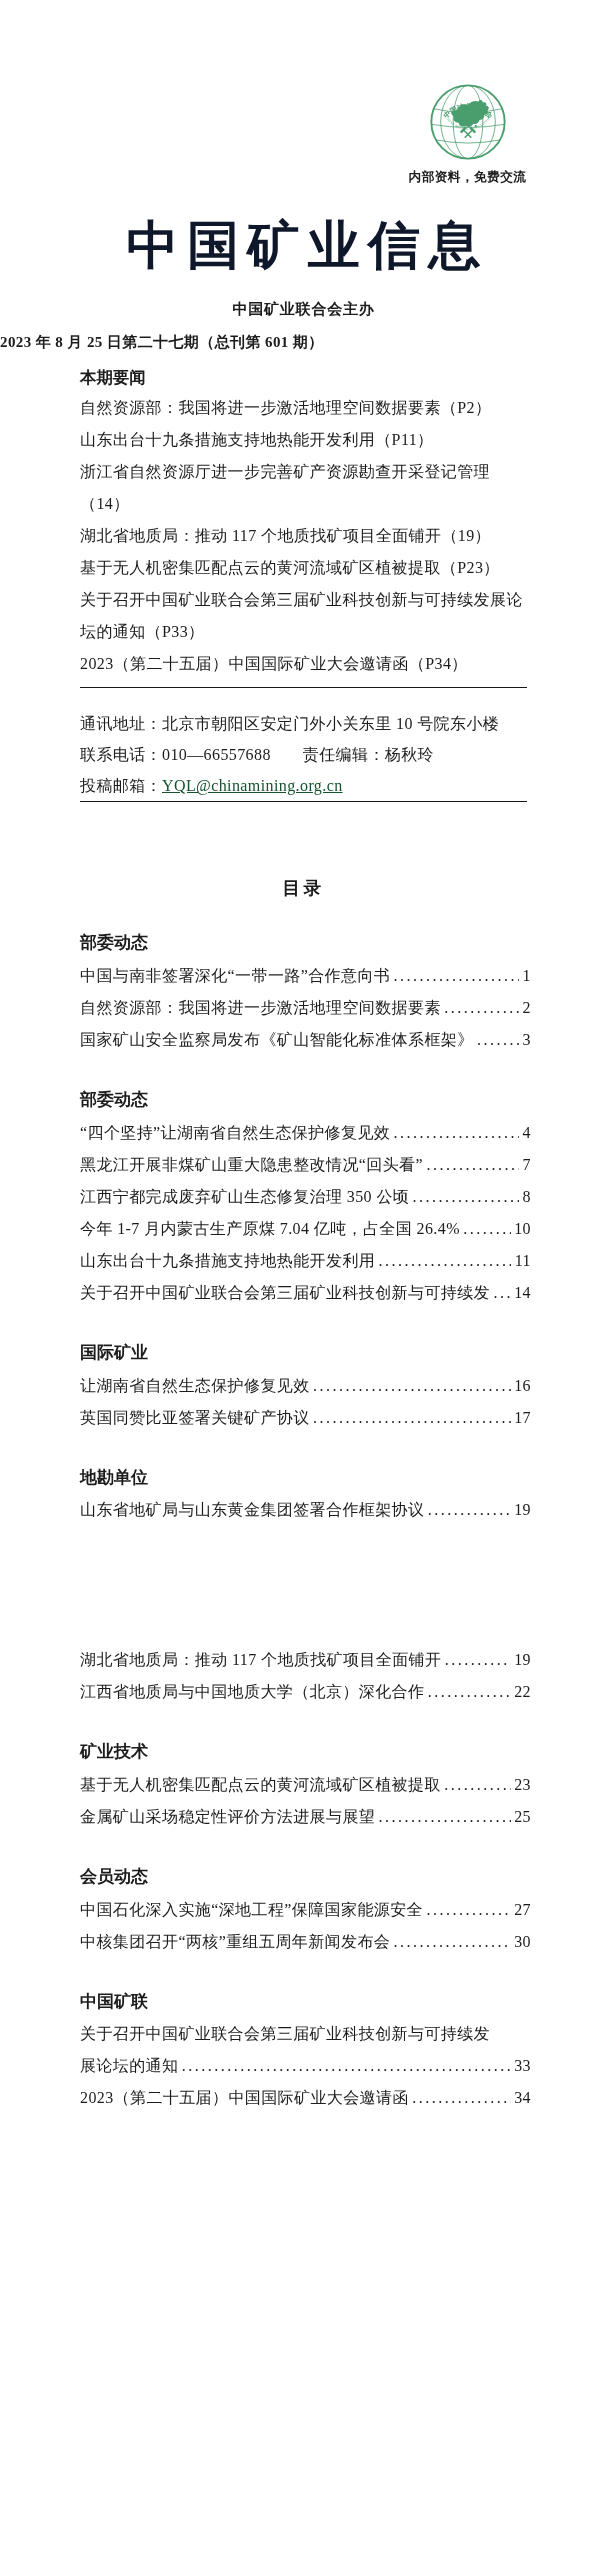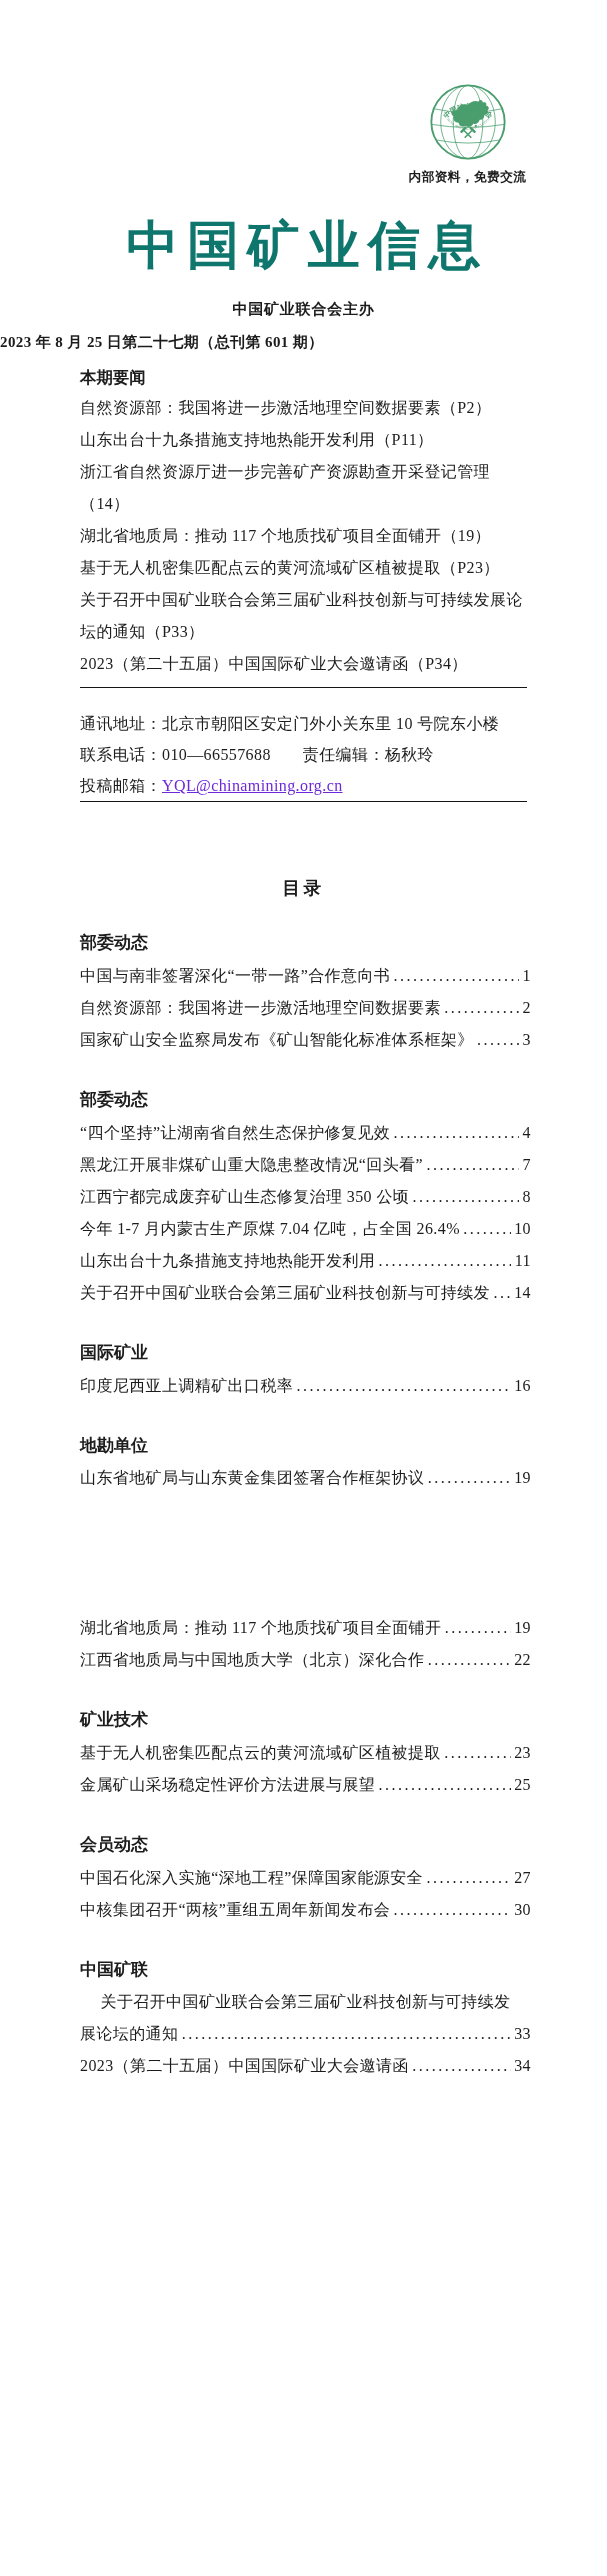--- a/index.html
+++ b/index.html
@@ -6,42 +6,42 @@
   body { font-family:"Liberation Serif","DejaVu Serif",serif; color:#1c1c1c; }
   .page { position:relative; width:607px; min-height:2576px; background:#fff; margin:0 auto; overflow:hidden; }
 
   
   .header-right { position:absolute; top:83px; right:76px; width:127px; text-align:center; }
   .logo-svg { display:block; margin:0 auto; }
   .notice { margin-top:8.4px; font-weight:bold; font-size:12.7px; letter-spacing:0.4px; white-space:nowrap; }
 
   
   .title { margin:0; padding-top:211px; text-align:center; font-size:52px; line-height:69px;
-           font-weight:bold; color:#0f766e; letter-spacing:8.4px; text-indent:8.4px; }
+           font-weight:bold; color:#0f172a; letter-spacing:8.4px; text-indent:8.4px; }
   .publisher { margin-top:20px; text-align:center; font-size:15px; font-weight:bold; letter-spacing:0.8px; line-height:18.6px; }
   .issue { margin-top:14.3px; text-align:left; font-size:15px; font-weight:bold; letter-spacing:0.4px; line-height:18.6px; }
 
   
   .hl-head { margin:17px 80px 0; font-size:16.4px; font-weight:bold; line-height:20px; }
   .hl-list { margin:3.4px 80px 0; width:451px; }
   .hl-item { font-size:16px; line-height:32px; letter-spacing:0.4px; }
 
   .rule { margin:7.6px 80px 0; border-top:1.7px solid #151515; height:0; }
   .rule2 { margin-top:0; }
 
   
   .contact { margin:20px 80px 0; width:451px; font-size:16px; line-height:31px; letter-spacing:0.4px; }
   .gap { display:inline-block; width:32px; }
-  .email { color:#6d28d9; text-decoration:underline; }
+  .email { color:#14532d; text-decoration:underline; }
 
   
   .toc-title { margin-top:75px; text-align:center; font-size:17.7px; font-weight:bold; letter-spacing:3.4px; line-height:22px; }
   .toc-section { margin:0 80px; width:451px; }
   .toc-sec-title { margin-top:34px; font-size:17px; font-weight:bold; line-height:20px; }
-  .toc-items { margin-top:6.7px;text-align:center; }
+  .toc-items { margin-top:6.7px; }
   .toc-line { display:flex; align-items:baseline; font-size:16px; line-height:32px; letter-spacing:0.4px; }
   .toc-text { white-space:nowrap; }
   .wrap-line { font-size:16px; line-height:32px; letter-spacing:0.4px; }
   .leader { flex:1 1 auto; min-width:0; overflow:hidden; white-space:nowrap; margin:0 3.4px; }
   .leader::after { content:"...................................................................................."; letter-spacing:2.5px; }
   .pg { flex:0 0 auto; }
   .break-before { margin-top:118px; }
 </style>
 </head>
 <body>
@@ -167,23 +167,28 @@
           <span class="leader"></span>
           <span class="pg">14</span>
       </div>
     </div>
   </div>
 
   <div class="toc-section">
     <div class="toc-sec-title">国际矿业</div>
     <div class="toc-items">
       <div class="toc-line">
-        <span class="toc-text">印度尼西亚上调精矿出口税率</span>
+        <span class="toc-text">让湖南省自然生态保护修复见效</span>
           <span class="leader"></span>
           <span class="pg">16</span>
+      </div>
+      <div class="toc-line">
+        <span class="toc-text">英国同赞比亚签署关键矿产协议</span>
+          <span class="leader"></span>
+          <span class="pg">17</span>
       </div>
     </div>
   </div>
 
   <div class="toc-section">
     <div class="toc-sec-title">地勘单位</div>
     <div class="toc-items">
       <div class="toc-line">
         <span class="toc-text">山东省地矿局与山东黄金集团签署合作框架协议</span>
           <span class="leader"></span>

